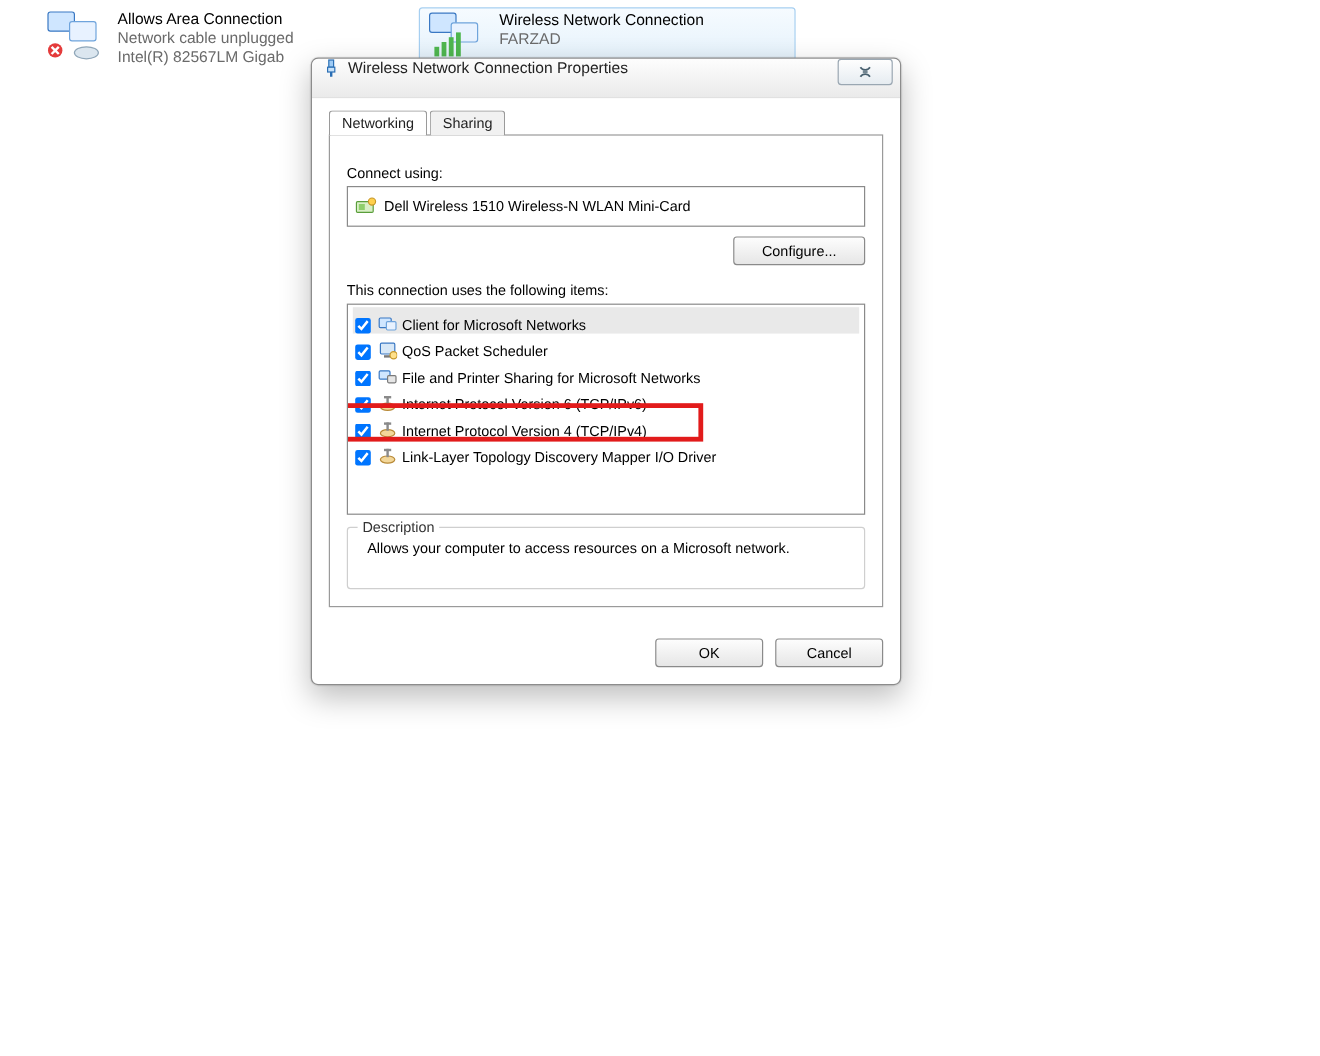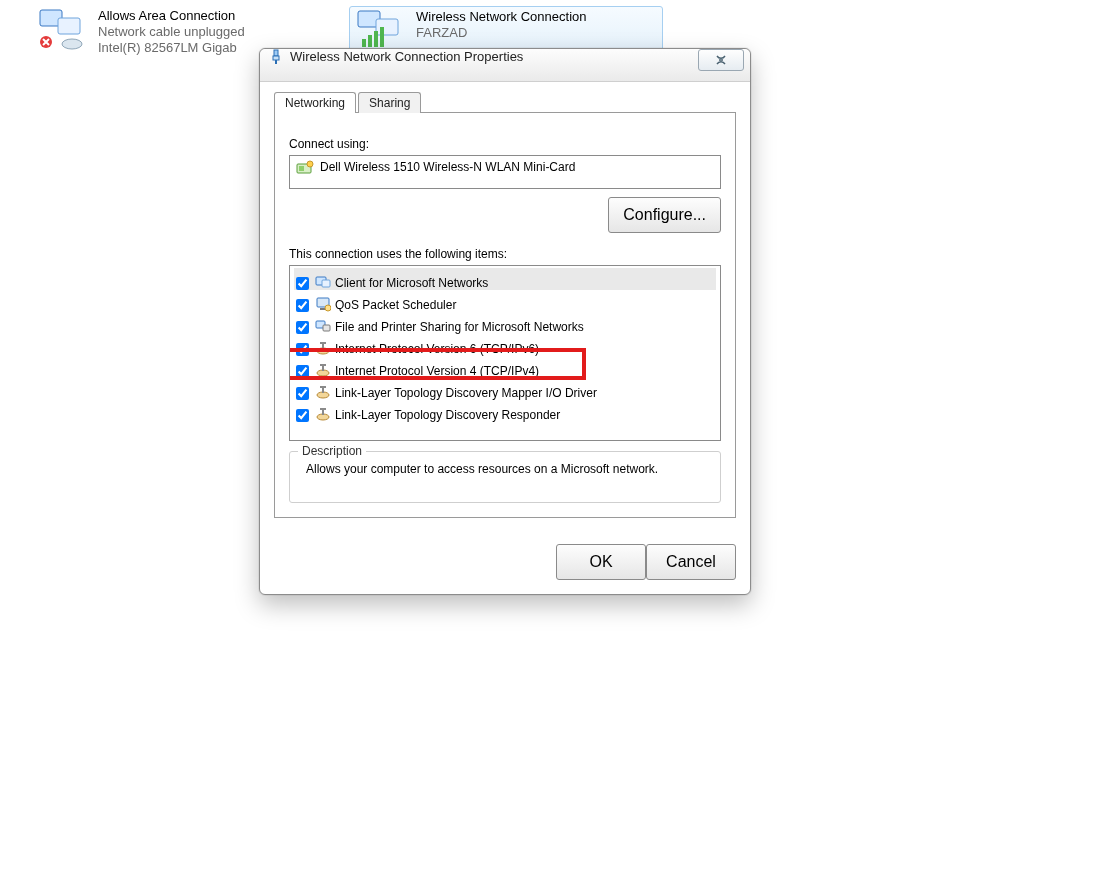--- a/index.html
+++ b/index.html
@@ -19,37 +19,37 @@
   .titlebar .ticon{margin-right:6px}
   .titlebar .ttext{flex:1;font-size:13px;color:#222}
   .close-btn{width:44px;height:20px;border:1px solid #9aa7b2;border-radius:3px;background:linear-gradient(#fefefe,#e6ecf1);display:flex;align-items:center;justify-content:center;color:#48606f;margin-left:auto}
   .dlg-body{padding:10px 14px 14px;background:#fff;border-radius:0 0 6px 6px}
   
   .tabstrip{display:flex;position:relative;margin-bottom:-1px}
   .tab{border:1px solid #9a9a9a;border-bottom:none;border-radius:3px 3px 0 0;padding:3px 10px;background:#f1f1f1;font-size:12px;margin-right:2px;color:#222}
   .tab.active{background:#fff;position:relative;z-index:2}
   .tabpanel{border:1px solid #9a9a9a;background:#fff;padding:24px 14px 14px}
   .lbl{margin-bottom:4px}
-  .adapter-box{border:1px solid #8a8a8a;padding:4px 6px;display:flex;align-items:flex-start;gap:6px;height:24px}
+  .adapter-box{border:1px solid #8a8a8a;padding:4px 6px;display:flex;align-items:center;gap:6px;height:24px}
   .row-right{display:flex;justify-content:flex-end;margin-top:8px}
-  .btn{border:1px solid #8a8a8a;background:linear-gradient(#fdfdfd,#e6e6e6);border-radius:3px;height:36px;padding:0 14px;font-size:16px;min-width:86px;display:inline-flex;align-items:center;justify-content:center;color:#000}
+  .btn{border:1px solid #8a8a8a;background:linear-gradient(#fdfdfd,#e6e6e6);border-radius:3px;height:24px;padding:0 14px;font-size:12px;min-width:86px;display:inline-flex;align-items:center;justify-content:center;color:#000}
   .btn.disabled{color:#9a9a9a}
   .section-lbl{margin:14px 0 4px}
   .items-box{border:1px solid #8a8a8a;padding:2px 4px;height:170px;overflow:hidden}
   .item-row{display:flex;align-items:flex-end;height:22px;gap:4px;font-size:12px;position:relative;padding-right:2px}
   .item-row input[type=checkbox]{margin:0 2px 0 2px}
   .item-row .iicon{width:16px;height:16px;display:flex;align-items:center;justify-content:center}
   .item-row.selected{background:#e9e9e9}
   .item-row .itxt{white-space:nowrap}
   .highlight{position:absolute;border:4px solid #e21b1b;pointer-events:none}
   .btn-row{display:flex;gap:10px;margin-top:10px}
   .btn-row .btn{flex:1}
   .desc-group{border:1px solid #cfcfcf;border-radius:3px;margin-top:10px;padding:10px 10px 26px;position:relative}
   .desc-group .legend{position:absolute;top:-8px;left:8px;background:#fff;padding:0 4px;color:#333;font-size:12px}
-  .dlg-buttons{display:flex;justify-content:flex-end;padding:12px 14px 14px}
+  .dlg-buttons{display:flex;justify-content:flex-end;gap:10px;padding:12px 14px 14px}
   .dlg-buttons .btn{min-width:90px}
 </style>
 </head>
 <body>
 <div class="workspace">
 
 <div class="net-item" style="left:34px;top:8px">
   <div class="icon-box">
     <svg width="56" height="44" viewBox="0 0 56 44">
       <rect x="6" y="2" width="22" height="16" rx="2" fill="#cfe6ff" stroke="#3a78c3"></rect>
@@ -180,31 +180,20 @@
               <input type="checkbox" checked="" style="">
               <span class="iicon">
                 <svg width="16" height="16" viewBox="0 0 16 16">
                   <ellipse cx="8" cy="11" rx="6" ry="3" fill="#f3d79a" stroke="#b88a38"></ellipse>
                   <rect x="7" y="2" width="2" height="7" fill="#8a8a8a"></rect>
                   <rect x="5" y="2" width="6" height="2" fill="#8a8a8a"></rect>
                 </svg>
               </span>
               <span class="itxt">Link-Layer Topology Discovery Mapper I/O Driver</span>
             </div>
-            <div class="item-row">
-              <input type="checkbox" checked="" style="">
-              <span class="iicon">
-                <svg width="16" height="16" viewBox="0 0 16 16">
-                  <ellipse cx="8" cy="11" rx="6" ry="3" fill="#f3d79a" stroke="#b88a38"></ellipse>
-                  <rect x="7" y="2" width="2" height="7" fill="#8a8a8a"></rect>
-                  <rect x="5" y="2" width="6" height="2" fill="#8a8a8a"></rect>
-                </svg>
-              </span>
-              <span class="itxt">Link-Layer Topology Discovery Responder</span>
-            </div>
           </div>
 
 
       <div class="desc-group">
         <span class="legend">Description</span>
         <div style="padding-left:6px">Allows your computer to access resources on a Microsoft network.</div>
       </div>
     </div>
   </div>
   <div class="dlg-buttons">

